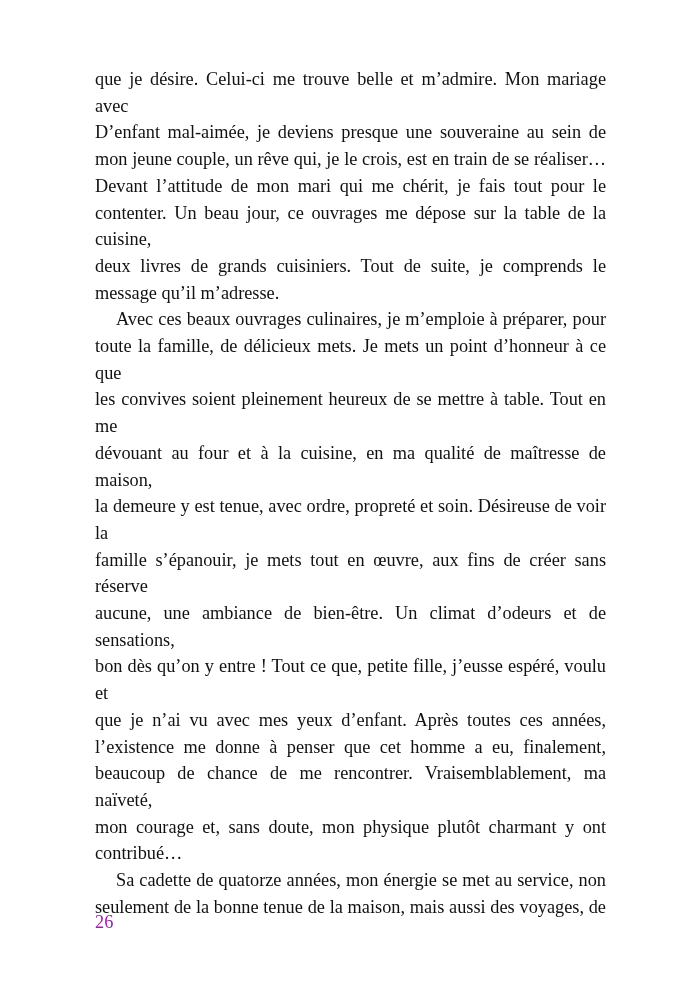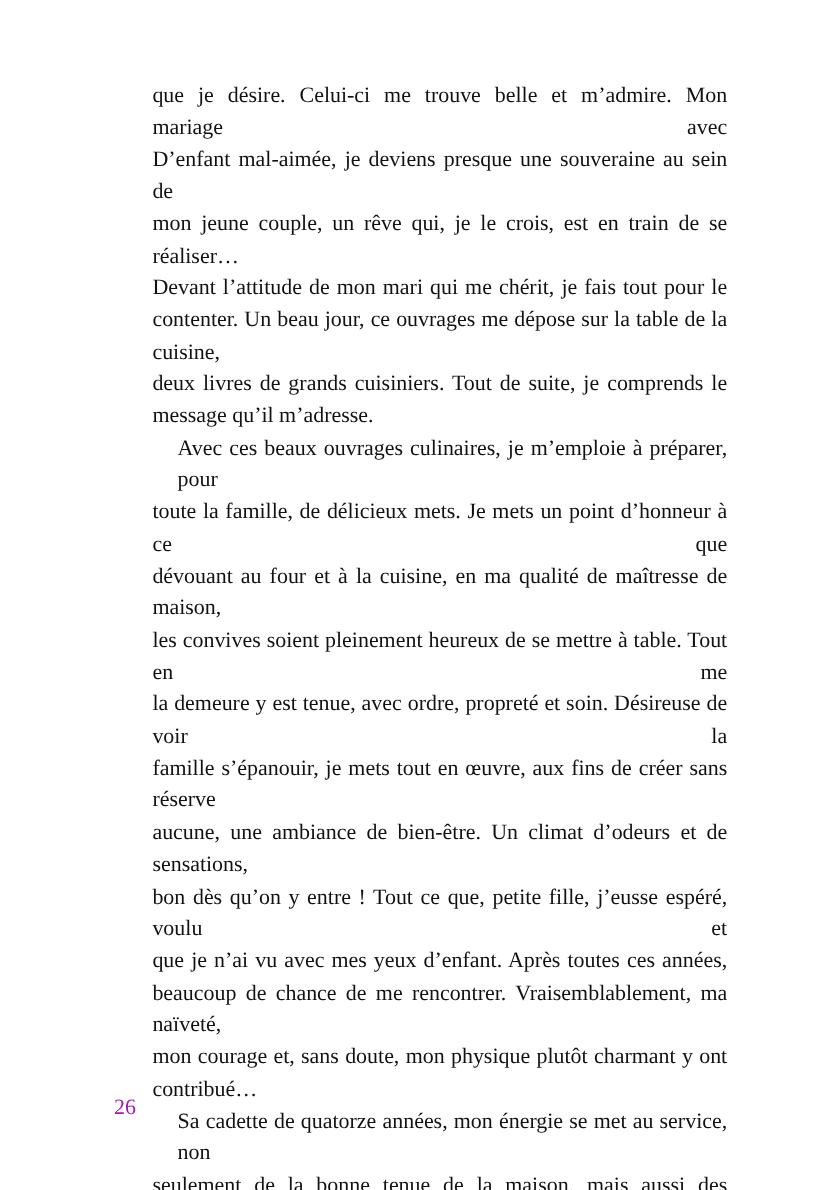--- a/index.html
+++ b/index.html
@@ -13,21 +13,21 @@
     font-size: 18.3px;
     line-height: 26.7px;
     color: #111111;
   }
   .para {
     margin: 0;
     text-align: justify;
     text-align-last: left;
     hyphens: none;
   }
-  .line { display: block; text-align: justify; text-align-last: justify; white-space: normal; margin-left: 32px; }
+  .line { display: block; text-align: justify; text-align-last: justify; white-space: normal; }
   .line.last { text-align-last: left; }
   .page-number {
     position: absolute;
     left: 95px;
     top: 912px;
     font-family: "Liberation Serif", "DejaVu Serif", serif;
     font-size: 18.3px;
     color: #a21caf;
   }
 </style>
@@ -42,27 +42,28 @@
     <span class="line">mon jeune couple, un rêve qui, je le crois, est en train de se réaliser…</span>
     <span class="line">Devant l’attitude de mon mari qui me chérit, je fais tout pour le</span>
     <span class="line">contenter. Un beau jour, ce ouvrages me dépose sur la table de la cuisine,</span>
     <span class="line">deux livres de grands cuisiniers. Tout de suite, je comprends le</span>
     <span class="line last">message qu’il m’adresse.</span>
   </div>
 
   <div class="para">
     <span class="line" style="padding-left:21px">Avec ces beaux ouvrages culinaires, je m’emploie à préparer, pour</span>
     <span class="line">toute la famille, de délicieux mets. Je mets un point d’honneur à ce que</span>
+    <span class="line">les convives soient pleinement heureux de se mettre à table. Tout en me</span>
     <span class="line">dévouant au four et à la cuisine, en ma qualité de maîtresse de maison,</span>
-    <span class="line">les convives soient pleinement heureux de se mettre à table. Tout en me</span>
     <span class="line">la demeure y est tenue, avec ordre, propreté et soin. Désireuse de voir la</span>
     <span class="line">famille s’épanouir, je mets tout en œuvre, aux fins de créer sans réserve</span>
     <span class="line">aucune, une ambiance de bien-être. Un climat d’odeurs et de sensations,</span>
     <span class="line">bon dès qu’on y entre ! Tout ce que, petite fille, j’eusse espéré, voulu et</span>
     <span class="line">que je n’ai vu avec mes yeux d’enfant. Après toutes ces années,</span>
+    <span class="line">l’existence me donne à penser que cet homme a eu, finalement,</span>
     <span class="line">beaucoup de chance de me rencontrer. Vraisemblablement, ma naïveté,</span>
     <span class="line">mon courage et, sans doute, mon physique plutôt charmant y ont</span>
     <span class="line last">contribué…</span>
   </div>
 
   <div class="para">
     <span class="line" style="padding-left:21px">Sa cadette de quatorze années, mon énergie se met au service, non</span>
     <span class="line">seulement de la bonne tenue de la maison, mais aussi des voyages, de</span>
 
   </div>

